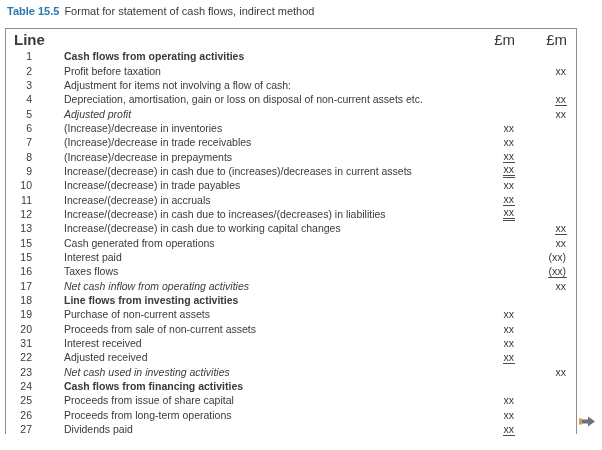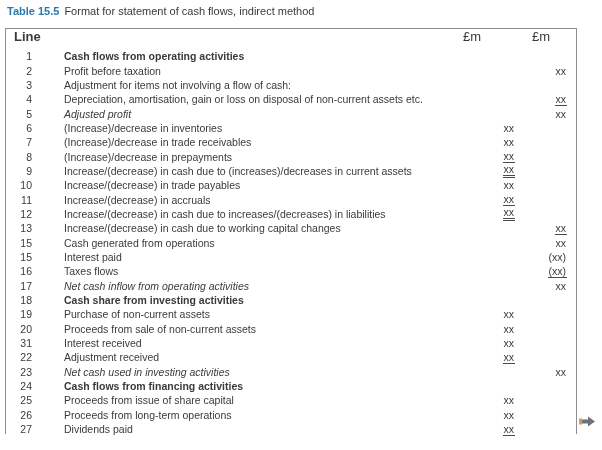--- a/index.html
+++ b/index.html
@@ -20,22 +20,22 @@
 
   .cf-table {
     position: absolute; left: 5px; top: 28px;
     width: 572px; height: 406px;
     border-top: 1px solid #8f8f8f;
     border-left: 1px solid #8f8f8f;
     border-right: 1px solid #8f8f8f;
     box-sizing: border-box;
   }
   .header-row {
-    display: flex; align-items: flex-start;
-    height: 20px; font-size: 13px; gap: 17px;
+    display: flex; align-items: center;
+    height: 20px; font-size: 15px;
   }
   .hdr-line { flex: 1; padding-left: 8px; font-weight: bold; }
   .cell-c1 { width: 50px; flex: none; text-align: right; }
   .cell-c2 { width: 52px; flex: none; text-align: right; }
   .pad-r   { width: 9px;  flex: none; }
 
   .row {
     display: flex; align-items: center;
     height: 14.35px; font-size: 10.5px;
   }
@@ -182,21 +182,21 @@
   </div>
       <div class="row italic">
     <div class="cell-line">17</div>
     <div class="cell-desc">Net cash inflow from operating activities</div>
     <div class="cell-c1"><span class="val"></span></div>
     <div class="cell-c2"><span class="val">xx</span></div>
     <div class="pad-r"></div>
   </div>
       <div class="row bold">
     <div class="cell-line">18</div>
-    <div class="cell-desc">Cash share from investing activities</div>
+    <div class="cell-desc">Line flows from investing activities</div>
     <div class="cell-c1"><span class="val"></span></div>
     <div class="cell-c2"><span class="val"></span></div>
     <div class="pad-r"></div>
   </div>
       <div class="row">
     <div class="cell-line">19</div>
     <div class="cell-desc">Purchase of non-current assets</div>
     <div class="cell-c1"><span class="val">xx</span></div>
     <div class="cell-c2"><span class="val"></span></div>
     <div class="pad-r"></div>
@@ -210,21 +210,21 @@
   </div>
       <div class="row">
     <div class="cell-line">31</div>
     <div class="cell-desc">Interest received</div>
     <div class="cell-c1"><span class="val">xx</span></div>
     <div class="cell-c2"><span class="val"></span></div>
     <div class="pad-r"></div>
   </div>
       <div class="row">
     <div class="cell-line">22</div>
-    <div class="cell-desc">Adjustment received</div>
+    <div class="cell-desc">Adjusted received</div>
     <div class="cell-c1"><span class="val u-single">xx</span></div>
     <div class="cell-c2"><span class="val"></span></div>
     <div class="pad-r"></div>
   </div>
       <div class="row italic">
     <div class="cell-line">23</div>
     <div class="cell-desc">Net cash used in investing activities</div>
     <div class="cell-c1"><span class="val"></span></div>
     <div class="cell-c2"><span class="val">xx</span></div>
     <div class="pad-r"></div>

